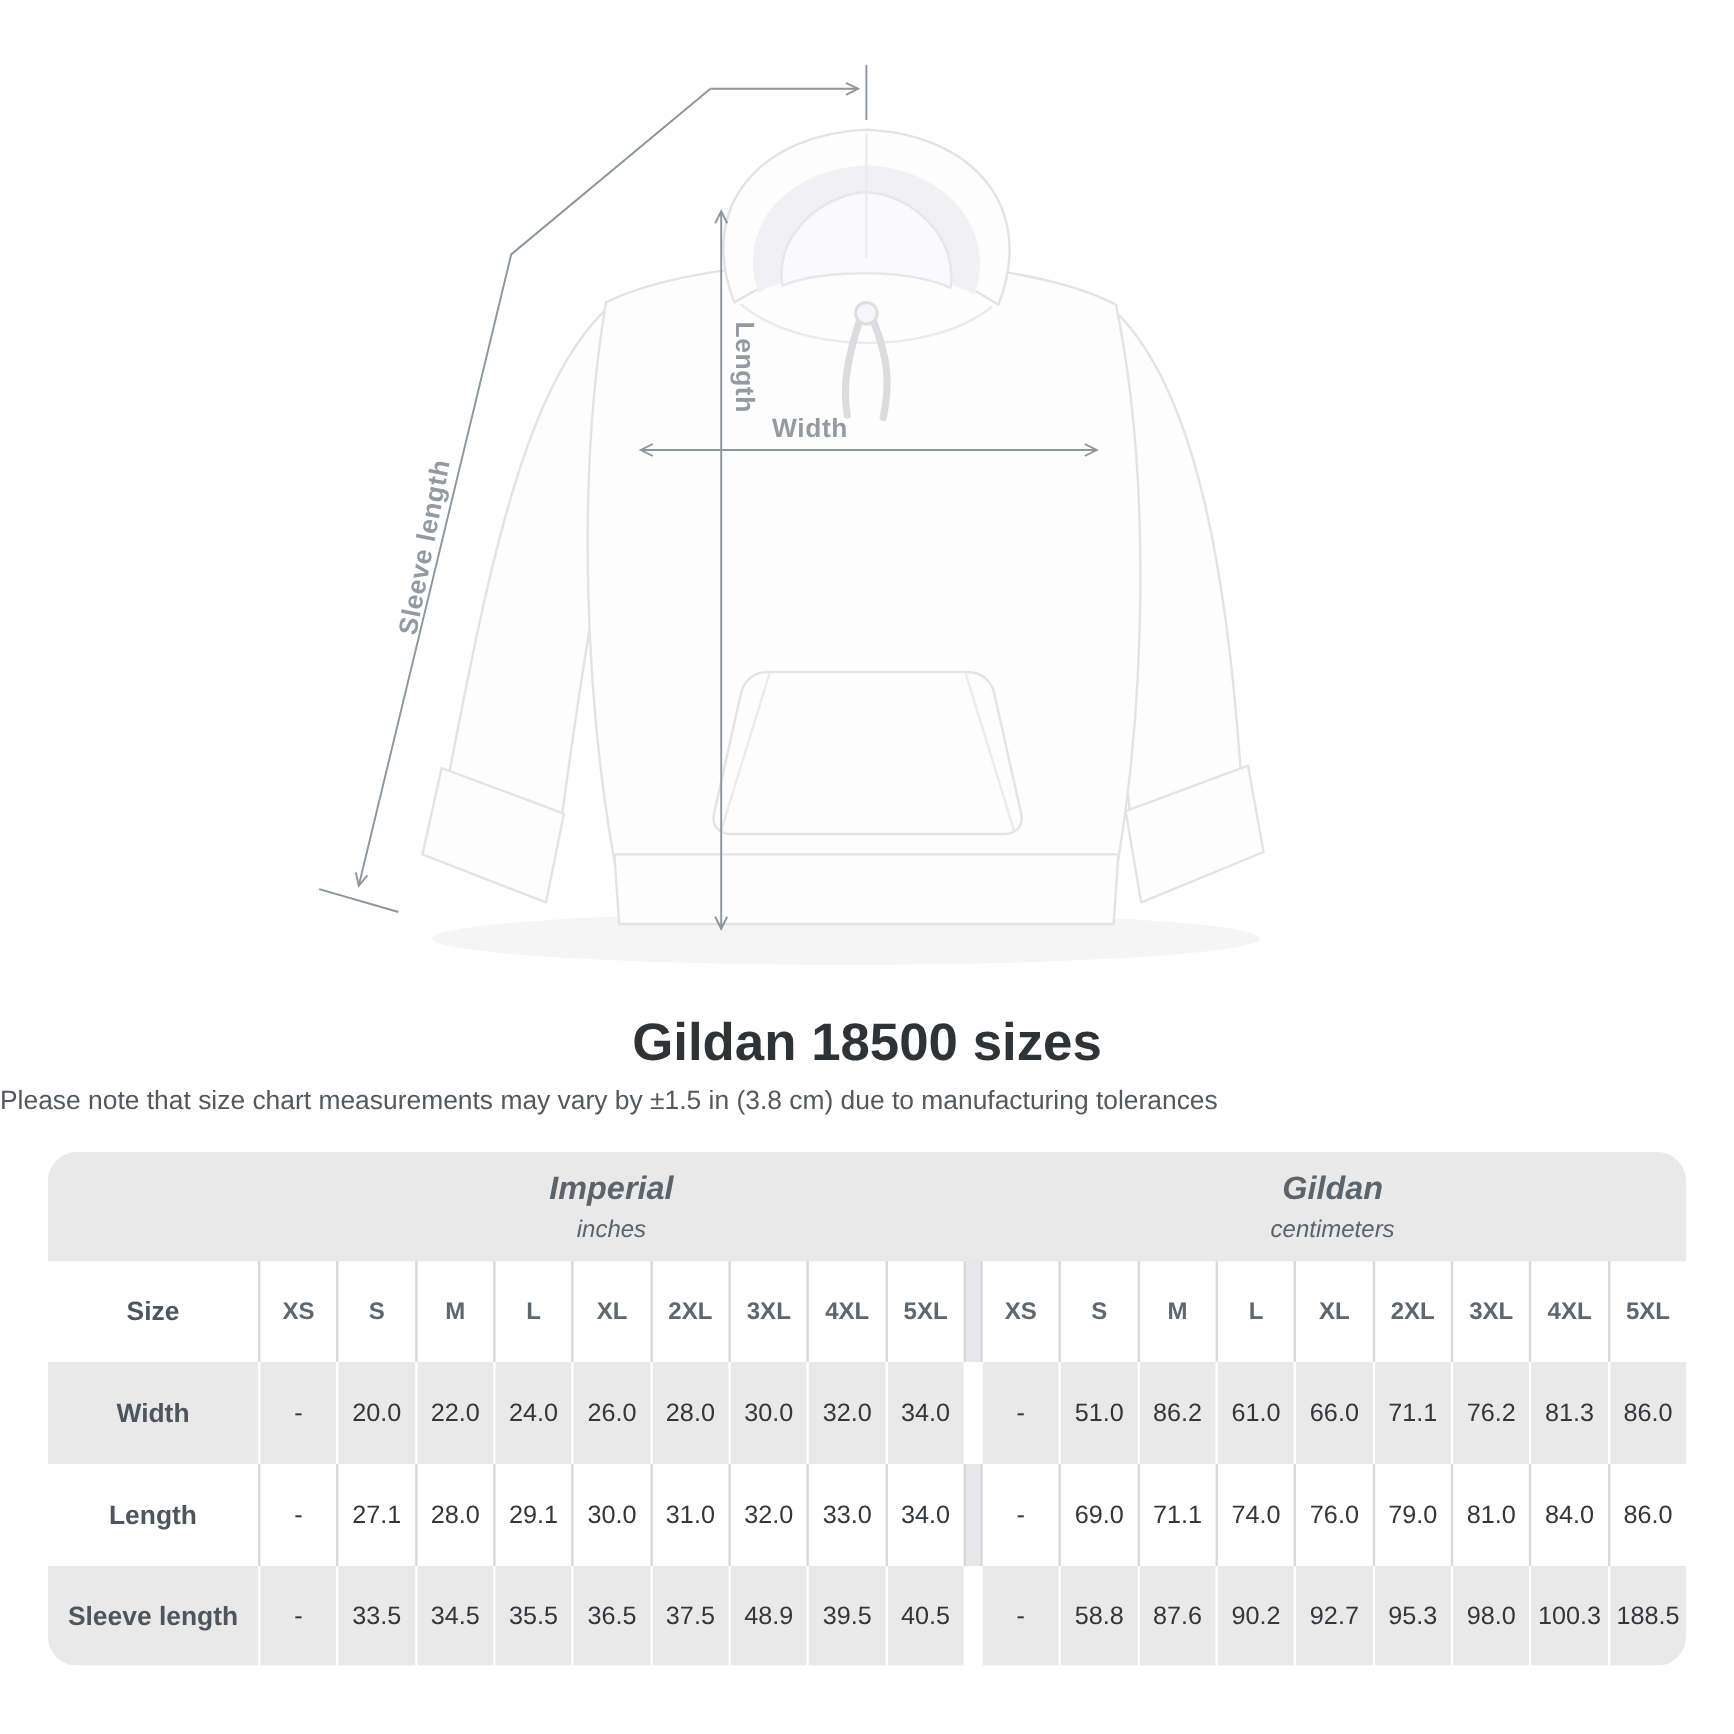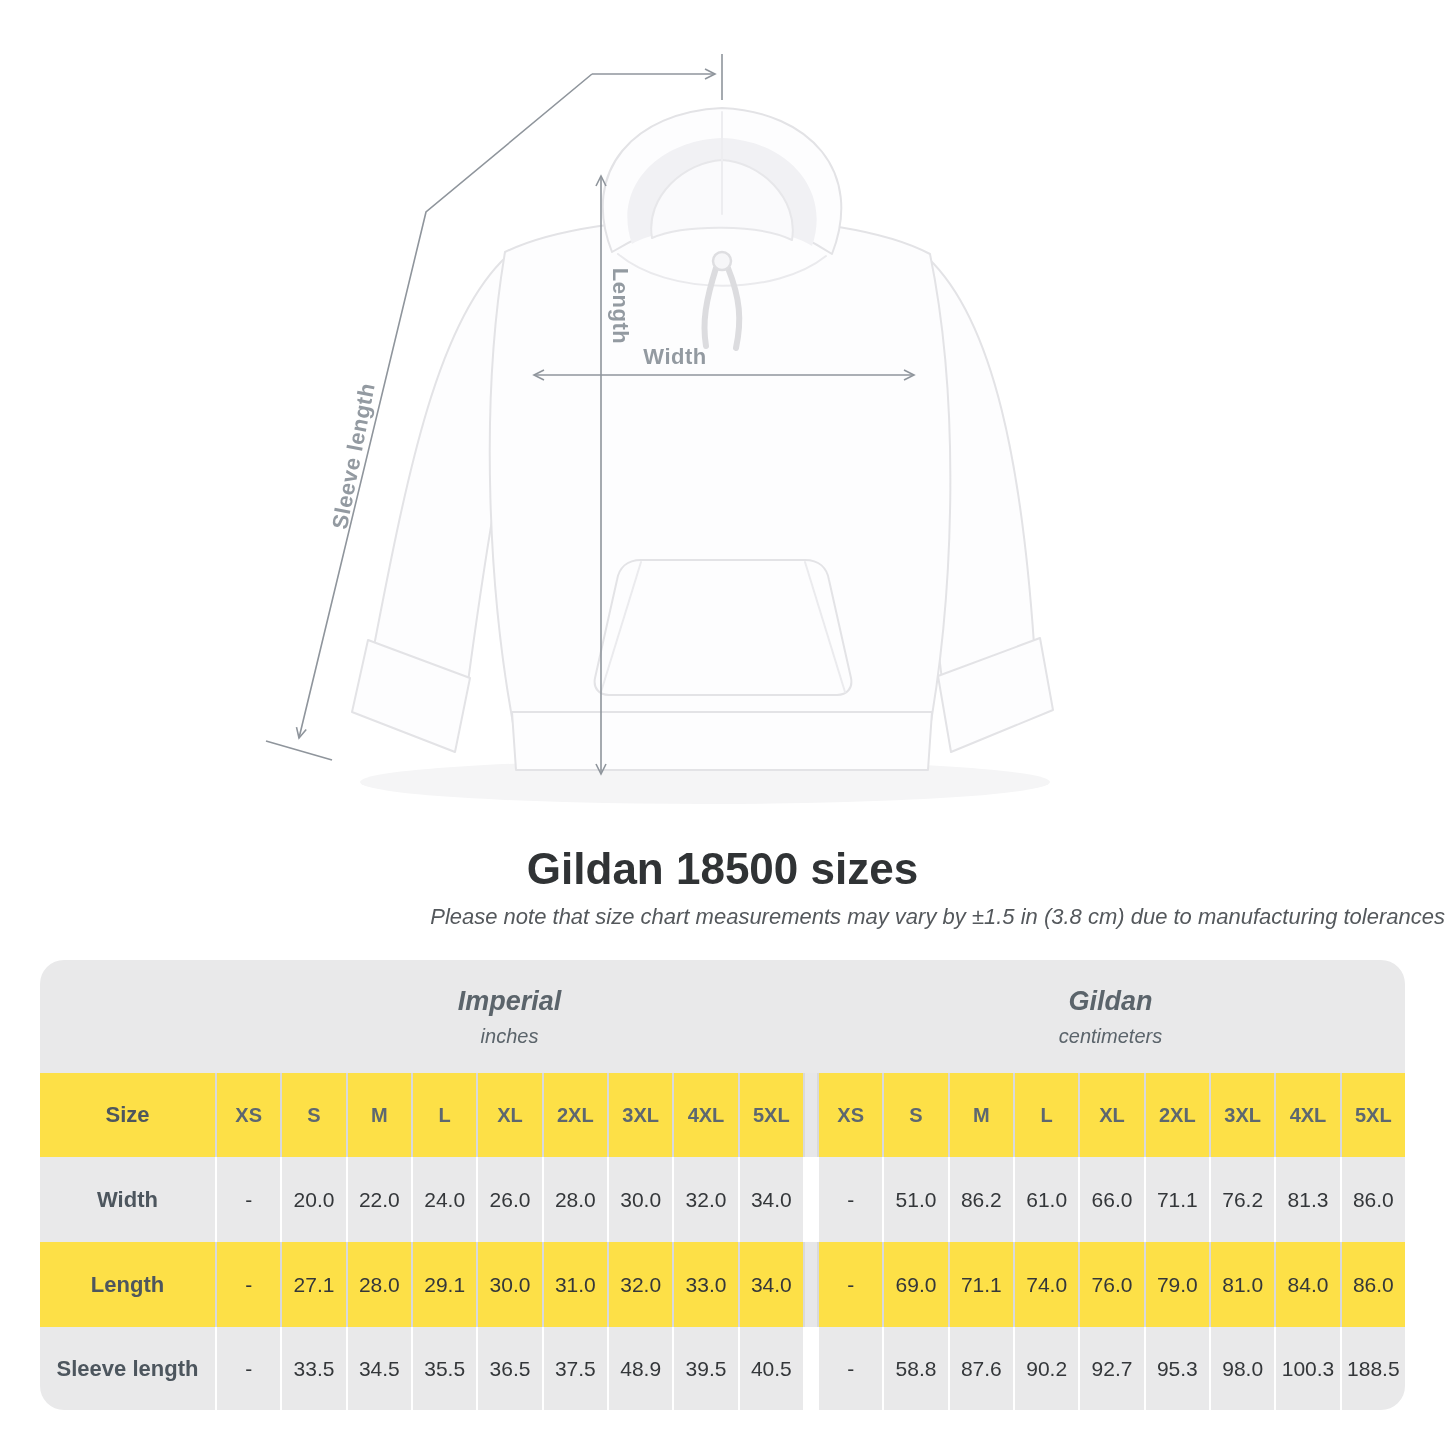--- a/index.html
+++ b/index.html
@@ -16,45 +16,45 @@
   .anno-label.sleeve{left:354px;top:456px;transform:translate(-50%,-50%) rotate(-79deg);}
   .anno-label.length{left:620px;top:306px;transform:translate(-50%,-50%) rotate(90deg);}
   .anno-label.width{left:675px;top:357px;transform:translate(-50%,-50%);}
 
   
   h1.page-title{
     margin:6px 0 0 0;text-align:center;font-size:44px;font-weight:700;
     color:var(--title-text,#303335);
   }
   p.note{
-    margin:10px 0 0 0;text-align:right;font-style:italic;font-size:22px;
+    margin:10px 0 0 0;text-align:left;font-size:22px;
     color:var(--note-text,#54585c);
   }
 
   
   .sizing-table{
     margin:30px 40px 0 40px;width:1365px;border-radius:24px;overflow:hidden;
   }
   .trow{
     display:grid;
     grid-template-columns:175px repeat(9,1fr) 12px repeat(9,1fr);
     column-gap:2px;align-items:stretch;
   }
   .trow .cell{display:flex;align-items:center;justify-content:center;}
 
-  .trow.band{height:113px;background:var(--band-gray,#e9e9ea);column-gap:0;}
+  .trow.band{height:91px;background:var(--band-gray,#e9e9ea);column-gap:0;}
   .band-group{display:flex;flex-direction:column;align-items:center;justify-content:center;}
   .band-group.imperial{grid-column:2/11;}
   .band-group.metric{grid-column:12/21;}
   .group-label{font-weight:700;font-style:italic;font-size:27px;color:var(--group-text,#5b646b);}
   .group-unit{font-style:italic;font-size:20px;color:var(--group-text,#5b646b);margin-top:8px;}
 
   .trow.size-row{height:84px;}
   .trow.white{background:var(--line-on-white,#d9d9db);}
-  .trow.white > div{background:#fde047;}
+  .trow.white > div{background:#ffffff;}
   .trow.gray{background:#fff;}
   .trow.gray > div{background:var(--row-gray,#e9e9ea);}
   .trow.white > .divider{background:var(--divider-on-white,#e7e7e9);}
   .trow.gray  > .divider{background:#fff;}
 
   #tbody .trow{height:85px;}
   #tbody .trow:last-child{height:83px;}
 
   .cell.col-header{font-weight:700;font-size:20px;color:var(--header-text,#5d6770);}
   .cell.size-label{font-weight:700;font-size:22px;color:var(--label-text,#4d565e);}

